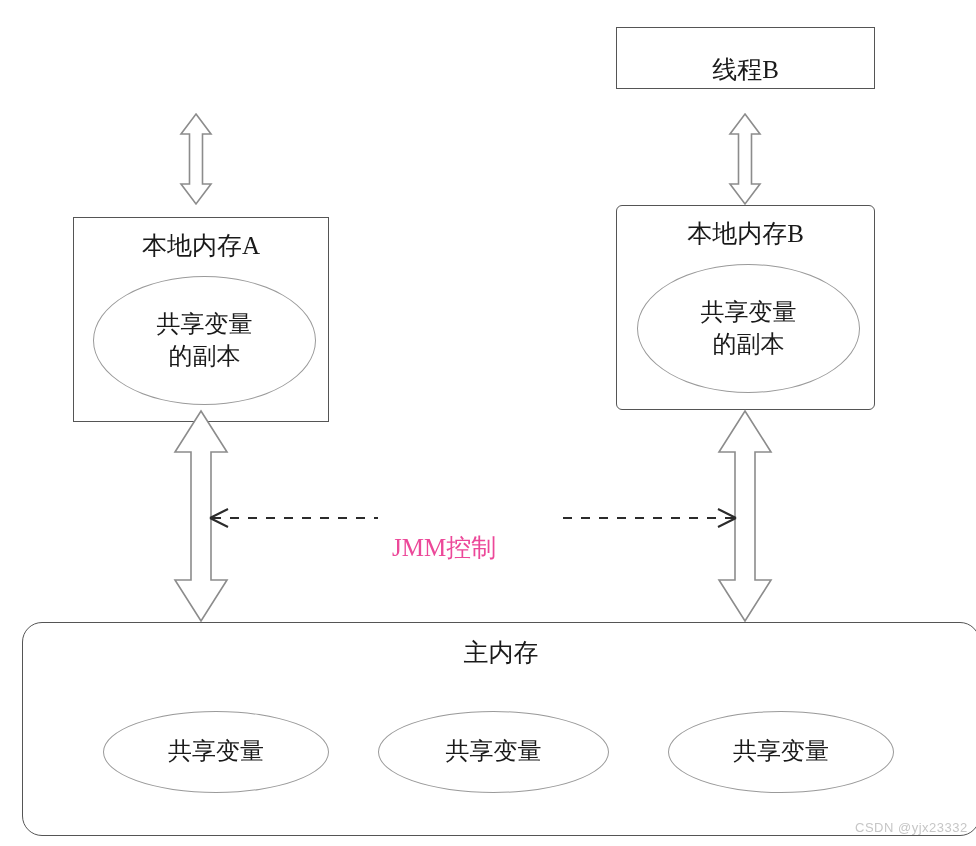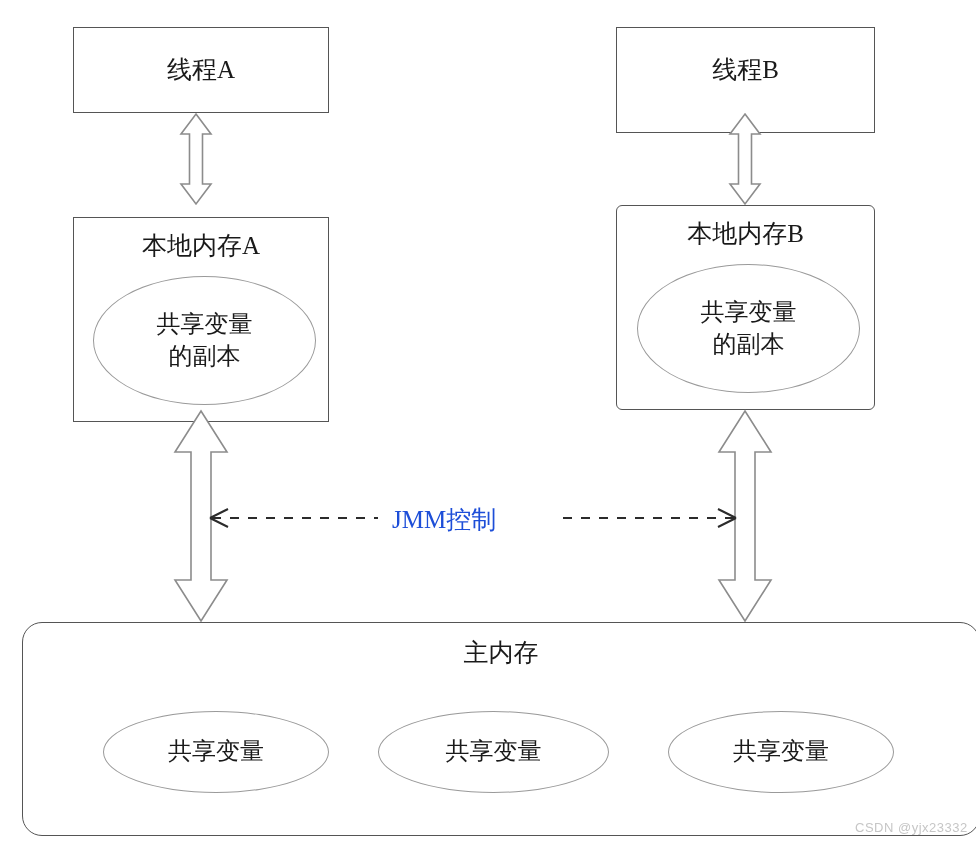--- a/index.html
+++ b/index.html
@@ -69,45 +69,43 @@
     fill: none;
   }
   .dash-head {
     stroke: #2b2b2b;
     stroke-width: 2;
     fill: none;
     stroke-linecap: butt;
   }
   .jmm-label {
     position: absolute;
-    color: #1d4ed8;
+    color: #ec4899;
     font-size: 25px;
     white-space: nowrap;
     background: #ffffff;
     padding: 0 6px;
+    margin-top: 28px;
   }
   .watermark {
     position: absolute;
     color: #c6c6c6;
     font-size: 13px;
     font-family: "Liberation Sans", "DejaVu Sans", sans-serif;
     letter-spacing: 0.5px;
     white-space: nowrap;
   }
 </style>
 </head>
 <body>
 
 <div id="canvas">
 
-  <div class="box" style="left:73px; top:27px; width:256px; height:86px;">
-    <div class="box-label" style="top:28px;">线程A</div>
-  </div>
 
-  <div class="box" style="left:616px; top:27px; width:259px; height:106px;">
+  <div class="box" style="left:616px; top:27px; width:259px; height:62px;">
     <div class="box-label" style="top:28px;">线程B</div>
   </div>
 
   <svg class="arrow-svg" style="left:180px; top:113px;" width="32" height="92" viewBox="0 0 32 92">
     <polygon class="block-arrow" points="16,1 31,21 22.5,21 22.5,71 31,71 16,91 1,71 9.5,71 9.5,21 1,21"></polygon>
   </svg>
 
   <svg class="arrow-svg" style="left:729px; top:113px;" width="32" height="92" viewBox="0 0 32 92">
     <polygon class="block-arrow" points="16,1 31,21 22.5,21 22.5,71 31,71 16,91 1,71 9.5,71 9.5,21 1,21"></polygon>
   </svg>

